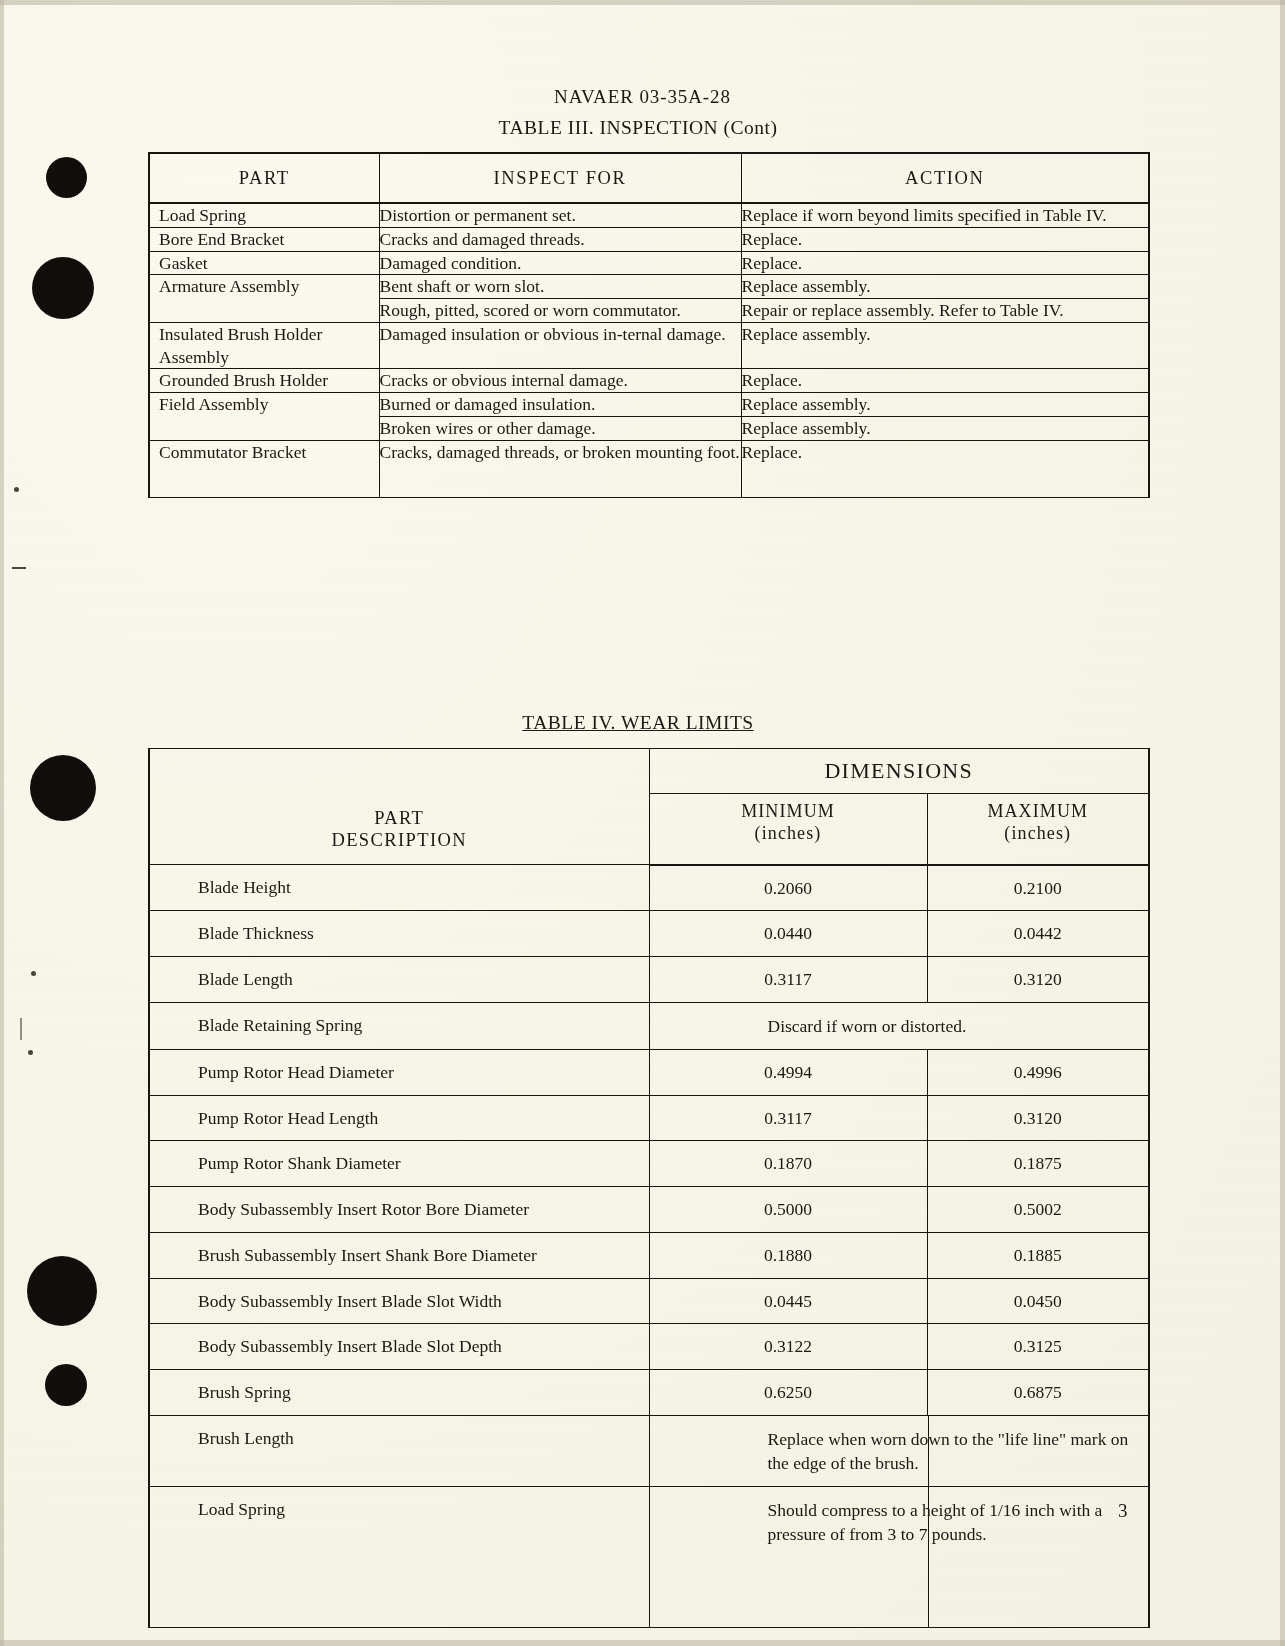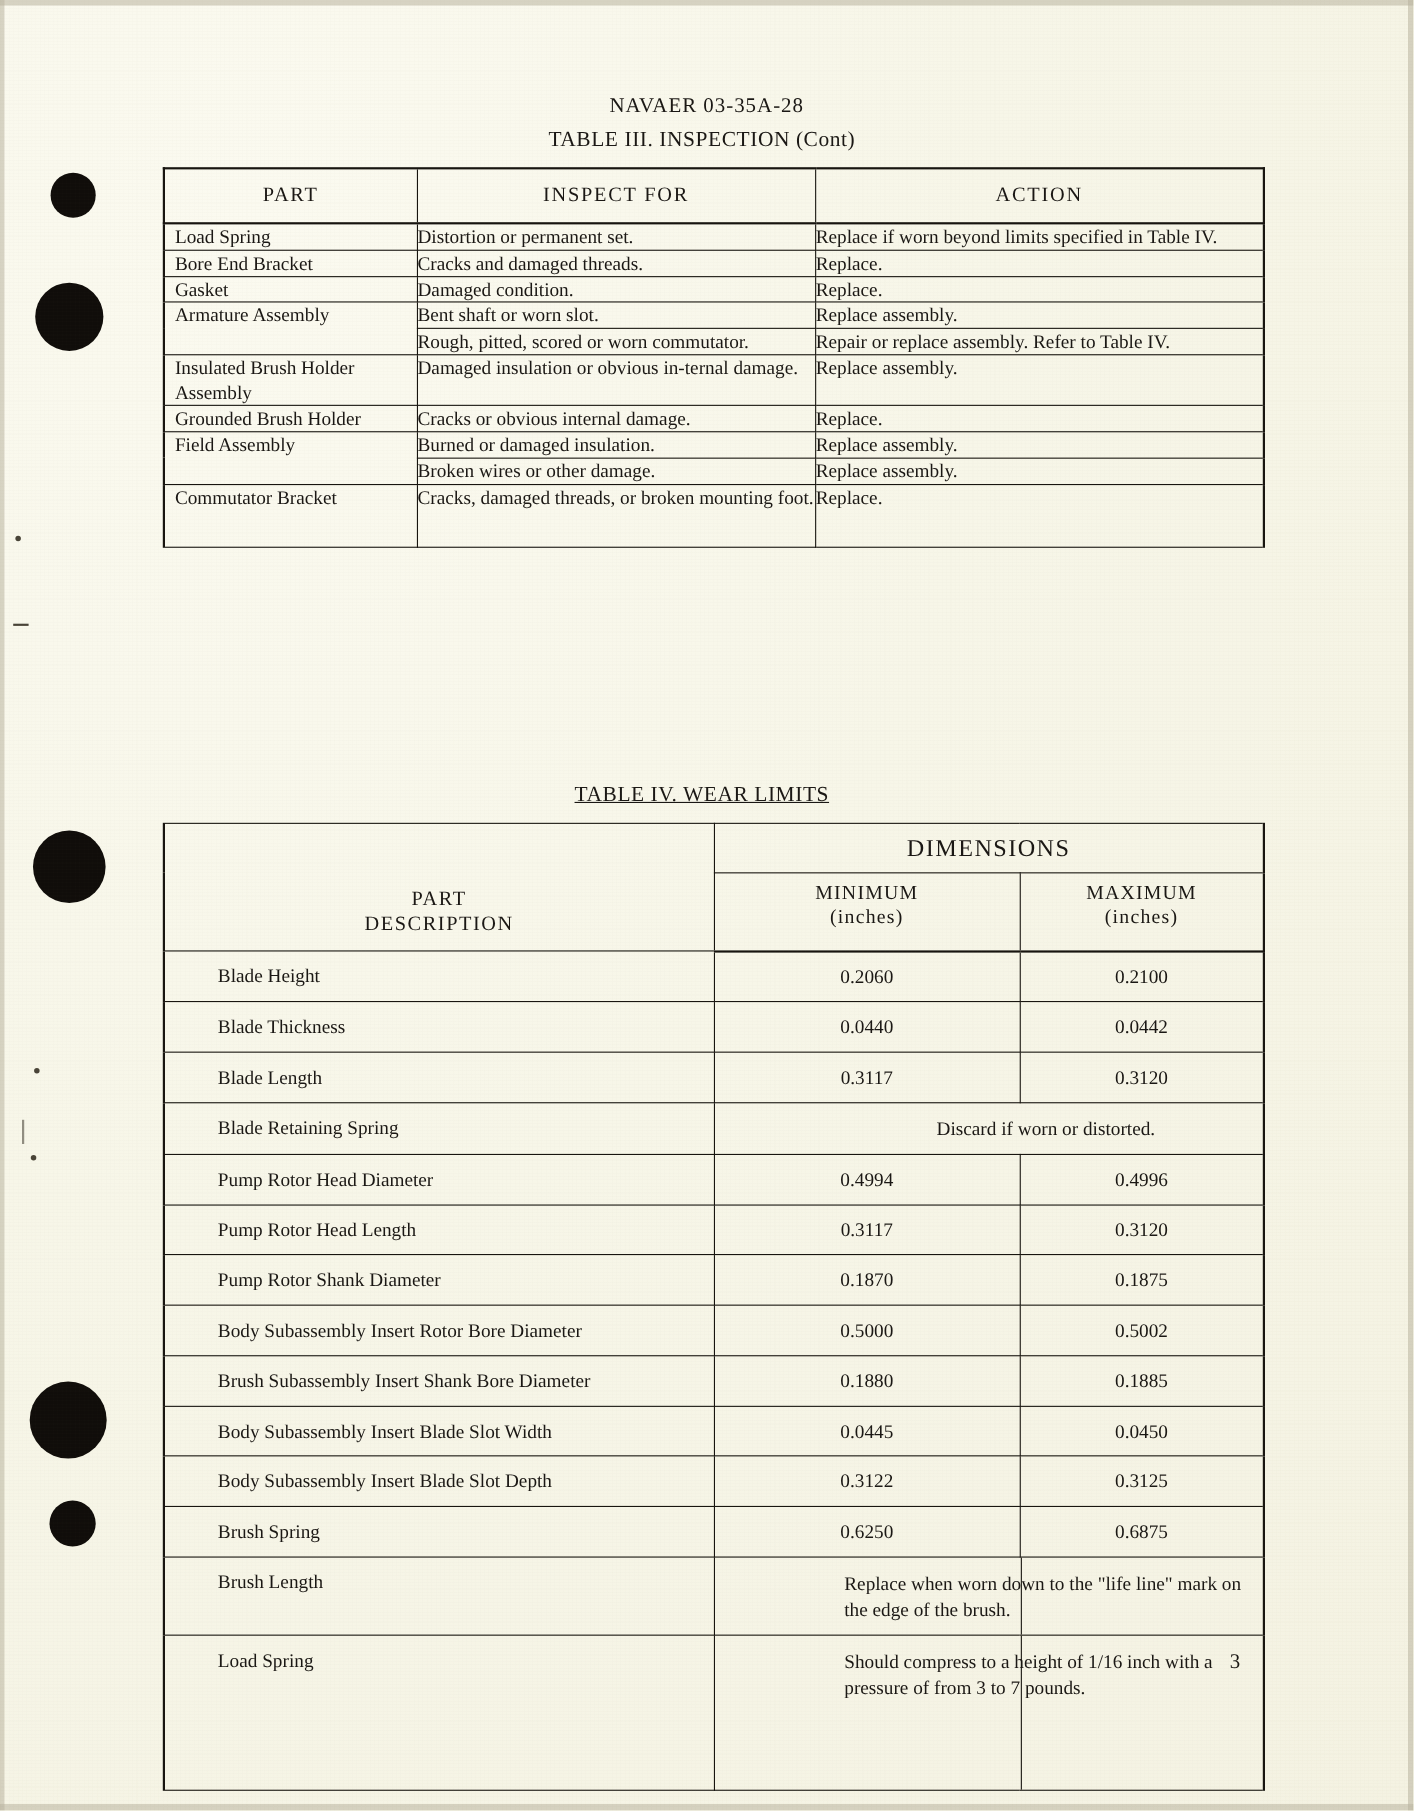--- a/index.html
+++ b/index.html
@@ -337,21 +337,21 @@
         <td class="row-num outer-r no-top">0.0442</td>
       </tr>
 
       <tr>
         <td class="row-desc outer-l grp-top no-bottom">Blade Length</td>
         <td class="row-num grp-top no-bottom">0.3117</td>
         <td class="row-num outer-r grp-top no-bottom">0.3120</td>
       </tr>
       <tr>
         <td class="row-desc outer-l no-top">Blade Retaining Spring</td>
-        <td class="row-span outer-r no-top" colspan="2" style="text-align:center;">Discard if worn or distorted.</td>
+        <td class="row-span outer-r no-top" colspan="2" style="">Discard if worn or distorted.</td>
       </tr>
 
       <tr>
         <td class="row-desc outer-l grp-top no-bottom">Pump Rotor Head Diameter</td>
         <td class="row-num grp-top no-bottom">0.4994</td>
         <td class="row-num outer-r grp-top no-bottom">0.4996</td>
       </tr>
       <tr>
         <td class="row-desc outer-l no-top no-bottom">Pump Rotor Head Length</td>
         <td class="row-num no-top no-bottom">0.3117</td>

